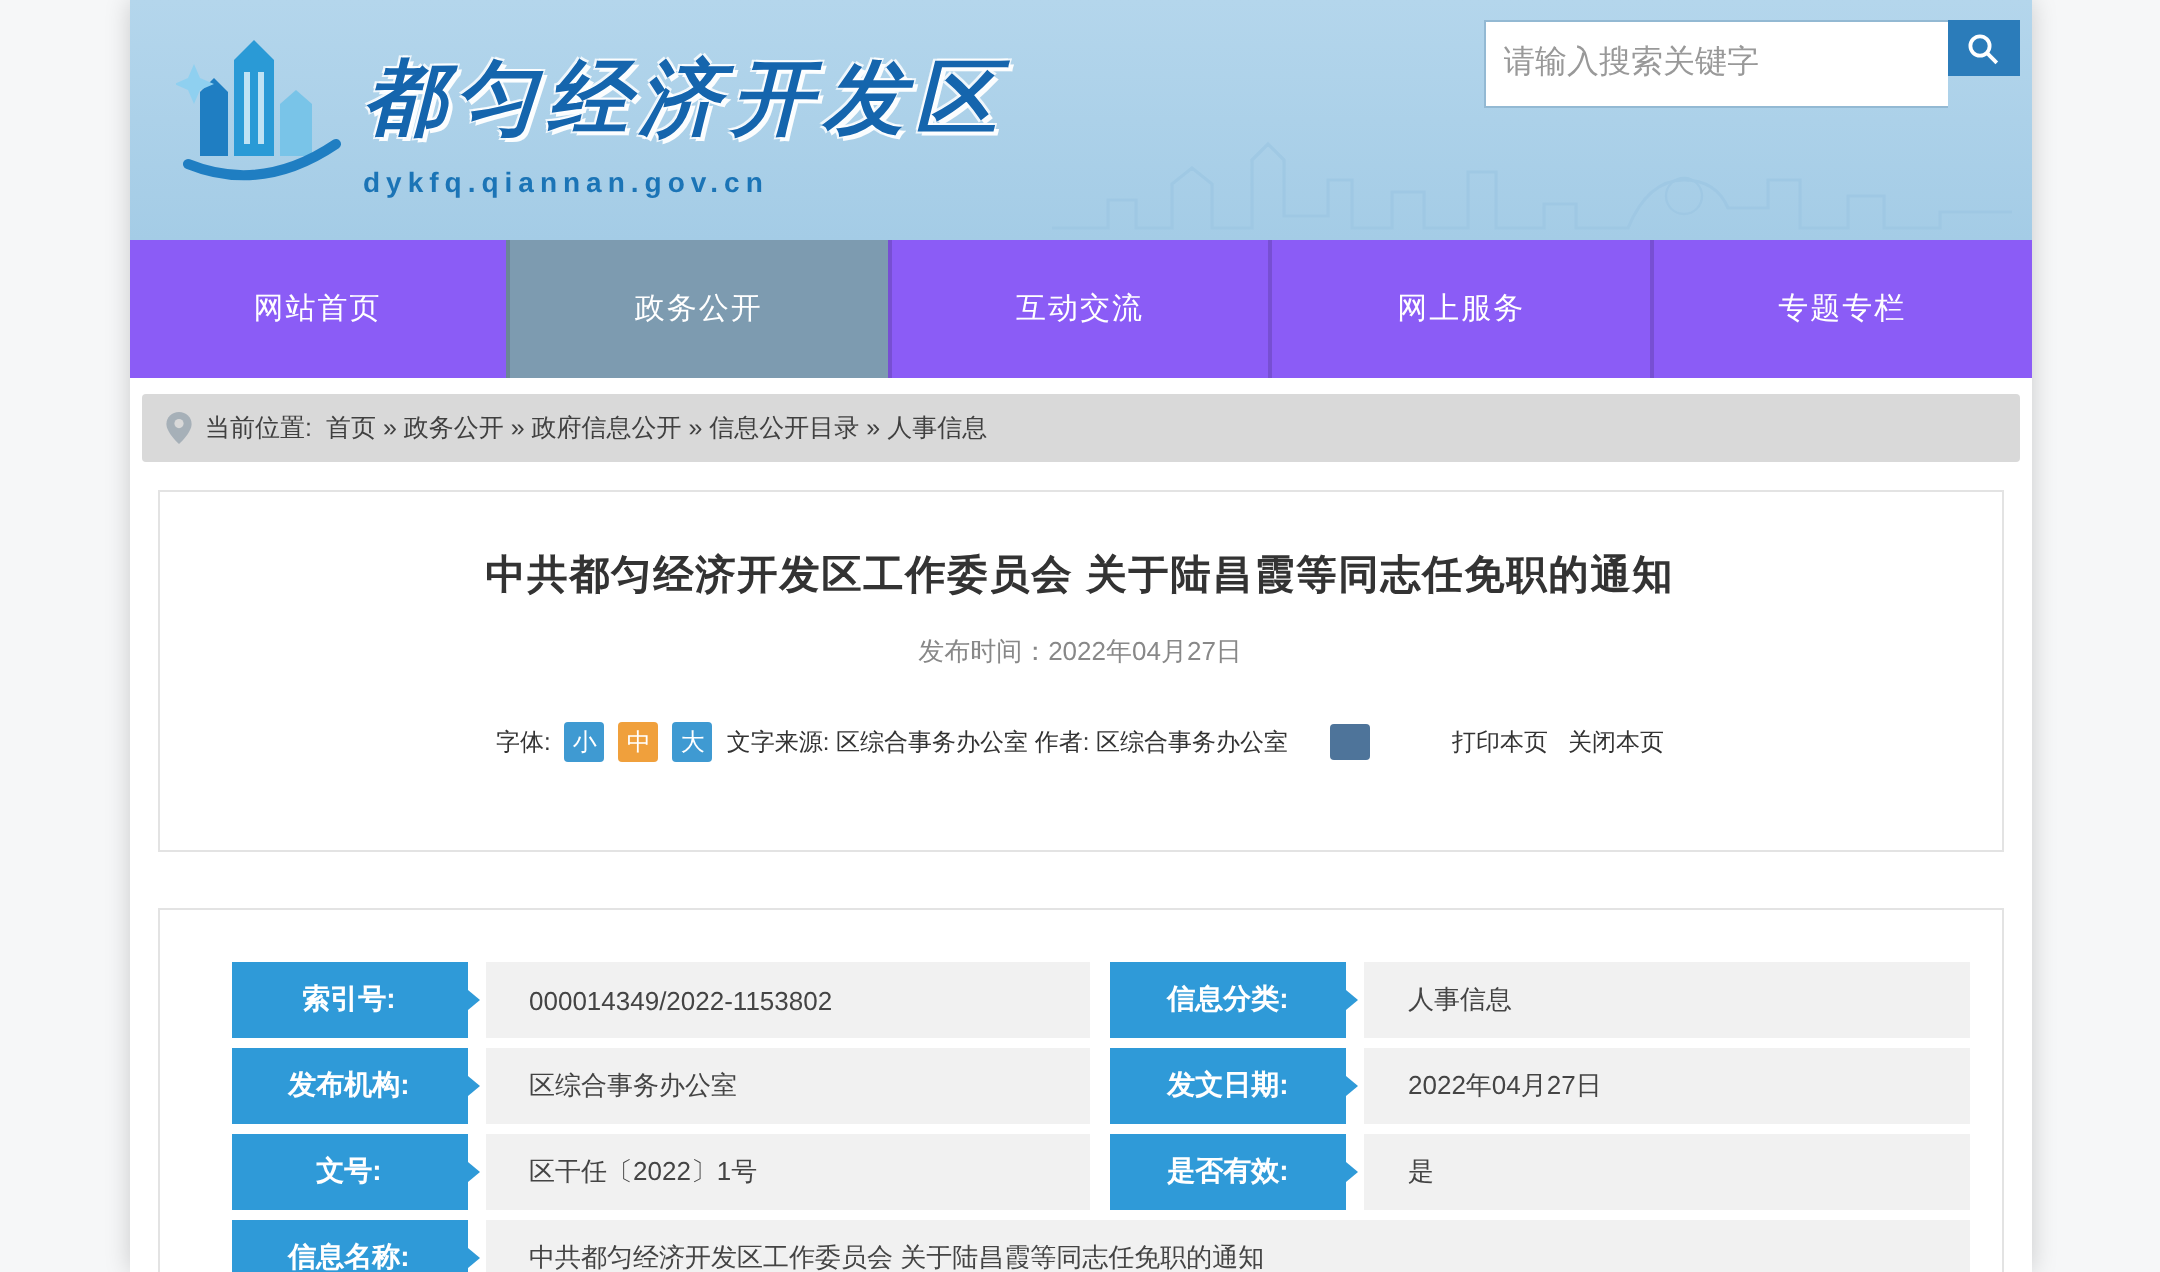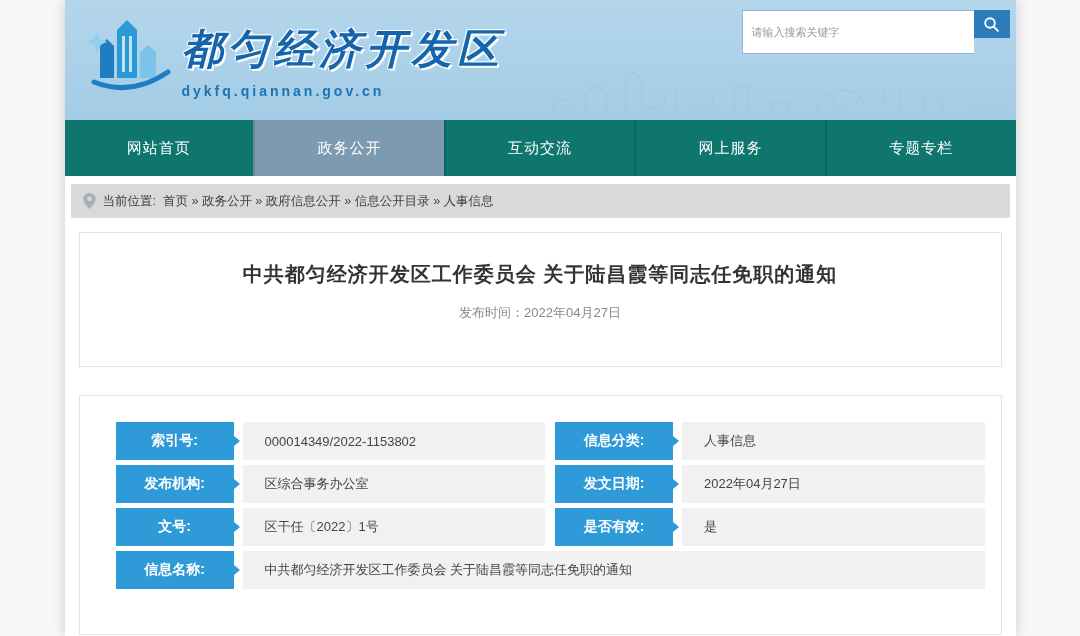--- a/index.html
+++ b/index.html
@@ -26,31 +26,31 @@
     font-size:41px; font-weight:bold; color:#1565ad; letter-spacing:5px;
     font-style:italic;
     text-shadow:2px 2px 0 rgba(255,255,255,.95), -1px -1px 0 rgba(255,255,255,.8),
                 1px -1px 0 rgba(255,255,255,.8), -1px 1px 0 rgba(255,255,255,.8);
   }
   .site-url { font-size:14px; color:#1b74b6; letter-spacing:3px; margin-top:6px; font-weight:bold; }
   .skyline { position:absolute; right:10px; bottom:2px; opacity:.75; }
   .search { position:absolute; top:10px; right:6px; display:flex; }
   .search input {
     width:232px; height:44px; border:1px solid #93b9d3; border-right:none;
-    padding:16px 9px; font-size:11px; color:#444; background:#fff; outline:none;
+    padding:16px 9px; font-size:16px; color:#444; background:#fff; outline:none;
     font-family:inherit;
   }
   .search input::placeholder { color:#999; }
   .search button {
     width:36px; height:28px; background:#2b7cba; border:none; cursor:pointer;
     display:flex; align-items:center; justify-content:center;
   }
 
   
-  .nav { display:flex; height:56px; background:#0f766e; flex:0 0 auto; }
+  .nav { display:flex; height:69px; background:#8b5cf6; flex:0 0 auto; }
   .nav-item {
     flex:1; display:flex; align-items:center; justify-content:center;
     color:#fff; font-size:15px; cursor:pointer; letter-spacing:1px;
     border-left:2px solid rgba(0,0,0,.14);
   }
   .nav-item:first-child { border-left:none; }
   .nav-item.active { background:#7d9bb0; }
 
   
   .breadcrumb {
@@ -149,20 +149,32 @@
     </svg>
     <span>当前位置:</span>
     <span>首页 » 政务公开 » 政府信息公开 » 信息公开目录 » 人事信息</span>
   </div>
 
   <div class="content">
 
     <div class="article-box">
       <div class="article-title">中共都匀经济开发区工作委员会 关于陆昌霞等同志任免职的通知</div>
       <div class="publish-time">发布时间：2022年04月27日</div>
+      <div class="meta-row">
+        <span>字体:</span>
+        <button class="font-btn font-blue">小</button>
+        <button class="font-btn font-orange">中</button>
+        <button class="font-btn font-blue">大</button>
+        <span>文字来源: 区综合事务办公室 作者: 区综合事务办公室</span>
+        <span class="share-icon"></span>
+        <span class="print-links">
+          <span>打印本页</span>
+          <span>关闭本页</span>
+        </span>
+      </div>
     </div>
 
     <div class="table-box">
       <div class="trow">
         <div class="tpair">
           <div class="tlabel">索引号:</div>
           <div class="tvalue">000014349/2022-1153802</div>
         </div>
         <div class="tpair">
           <div class="tlabel">信息分类:</div>

